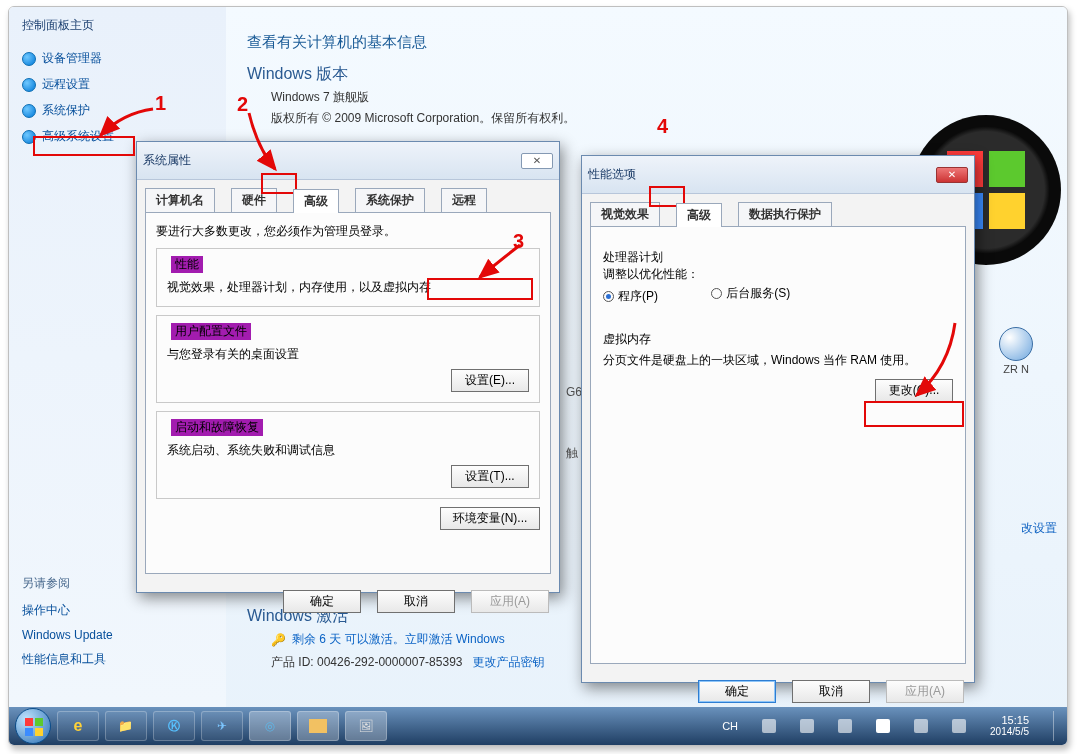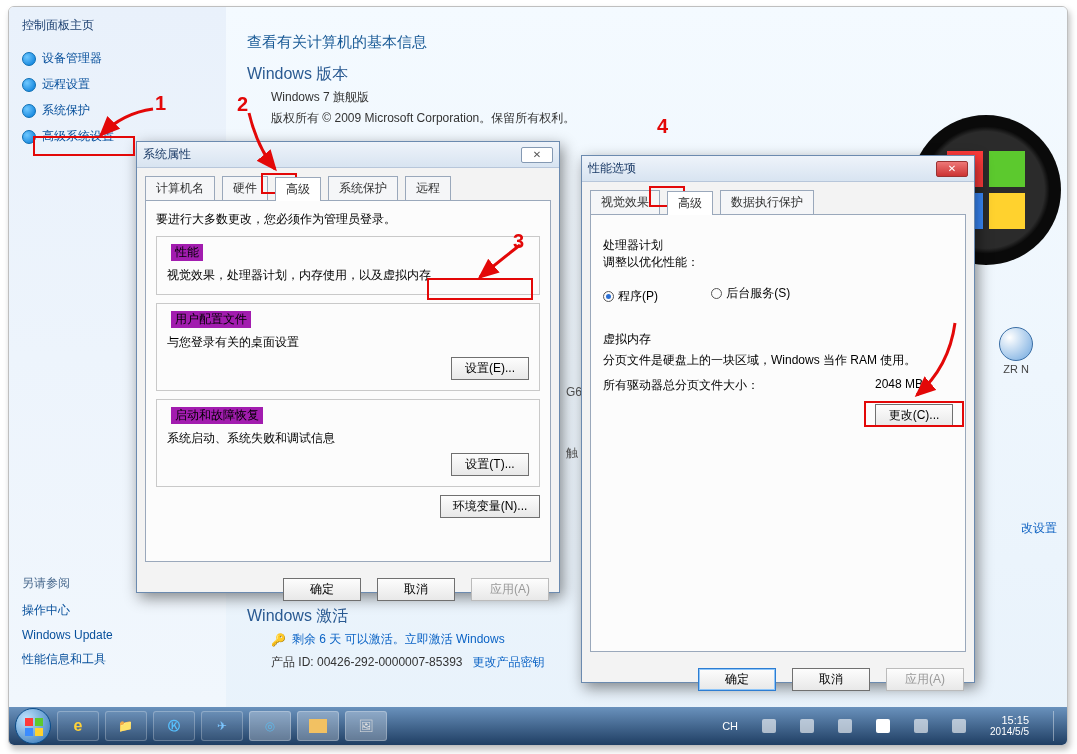--- a/index.html
+++ b/index.html
@@ -23,23 +23,23 @@
 .winlogo::after{ content:""; position:absolute; left:36px; top:36px; width:78px; height:78px; background:
   linear-gradient(#ff3b3b,#ff3b3b) 0 0/36px 36px no-repeat,
   linear-gradient(#5cc92e,#5cc92e) 42px 0/36px 36px no-repeat,
   linear-gradient(#3b8cff,#3b8cff) 0 42px/36px 36px no-repeat,
   linear-gradient(#ffd22e,#ffd22e) 42px 42px/36px 36px no-repeat;}
 .rsideico{ position:absolute; right:0; top:312px; width:90px; font-size:11px; color:#444; text-align:center;}
 .rsideico .ball{ width:34px; height:34px; margin:0 auto 2px; border-radius:50%; background:radial-gradient(circle at 30% 30%,#fff,#6da6de); border:1px solid #3a6ea5;}
 .rsidelink{ position:absolute; right:4px; top:505px; color:#0e62c2;}
 
 .dlg{ position:absolute; background:#f3f3f3; border:1px solid #6b8aaf; box-shadow:3px 5px 14px rgba(0,0,0,.45);}
-.dlg .titlebar{ height:26px; background:linear-gradient(#eef3fa,#d8e4f1); border-bottom:1px solid #b7c6da; display:flex; align-items:center; padding:0 6px; font-size:12px; color:#1a3a66;}
+.dlg .titlebar{ height:38px; background:linear-gradient(#eef3fa,#d8e4f1); border-bottom:1px solid #b7c6da; display:flex; align-items:center; padding:0 6px; font-size:12px; color:#1a3a66;}
 .dlg .closebtn{ margin-left:auto; width:32px; height:16px; border:1px solid #8499b3; border-radius:2px; font-size:10px; display:flex; align-items:center; justify-content:center; background:#fff; color:#555;}
-.dlg .tabs{ display:flex; gap:8px; margin:8px 8px 0;}
+.dlg .tabs{ display:flex; gap:17px; margin:8px 8px 0;font-weight:bold;}
 .dlg .tab{ padding:3px 10px; border:1px solid #9aa8bb; border-bottom:none; background:#f5f6f8; color:#333; font-size:12px; cursor:pointer; margin-right:-1px;}
 .dlg .tab.active{ background:#fff; position:relative; top:1px; z-index:2;}
 .dlg .body{ margin:0 8px 8px; border:1px solid #9aa8bb; background:#fcfcfc; padding:10px;}
 .group{ border:1px solid #c9c9c9; padding:8px 10px 10px; margin:8px 0;}
 .group .gtitle{ margin:-14px 0 6px 4px; display:inline-block; background:#a21caf; padding:0 4px;}
 .btn{ display:inline-block; min-width:78px; padding:2px 8px; border:1px solid #707070; background:linear-gradient(#fdfdfd,#e8e8e8); font-size:12px; text-align:center; cursor:pointer;}
 .btnrow{ text-align:right; margin-top:6px;}
 .dlg .footer{ display:flex; gap:16px; justify-content:flex-end; padding:8px 10px;}
 .radio{ display:inline-flex; align-items:center; gap:4px; margin-right:50px;}
 .radio .dot{ width:11px; height:11px; border-radius:50%; border:1px solid #555; display:inline-flex; align-items:center; justify-content:center;}
@@ -173,37 +173,33 @@
       <span class="closebtn" style="background:linear-gradient(#e77,#c33); color:#fff; border-color:#933;">✕</span>
     </div>
     <div class="tabs">
       <div class="tab">视觉效果</div>
       <div class="tab active">高级</div>
       <div class="tab">数据执行保护</div>
     </div>
     <div class="body" style="height:438px">
       <div class="group" style="border:none; padding:4px 2px;">
         <div>处理器计划</div>
-        <div style="margin-bottom:14px">调整以优化性能：</div>
+        <div style="margin-bottom:2px">调整以优化性能：</div>
         <label class="radio">
             <span class="dot on"></span>
             <span>程序(P)</span>
           </label>
         <label class="radio">
             <span class="dot"></span>
             <span>后台服务(S)</span>
           </label>
       </div>
       <div class="group" style="border:none; padding:4px 2px; margin-top:18px">
         <div>虚拟内存</div>
         <div style="margin:4px 0 8px">分页文件是硬盘上的一块区域，Windows 当作 RAM 使用。</div>
-        <div style="display:flex; justify-content:space-between; width:320px">
-            <span>所有驱动器总分页文件大小：</span>
-            <span>2048 MB</span>
-          </div>
         <div class="btnrow" style="margin-top:10px"><span class="btn">更改(C)...</span></div>
       </div>
     </div>
     <div class="footer">
       <span class="btn" style="border-color:#2d7dd2; box-shadow:0 0 0 1px #8ec5f8 inset">确定</span>
       <span class="btn">取消</span>
       <span class="btn" style="color:#999;border-color:#bbb">应用(A)</span>
     </div>
   </div>
 

